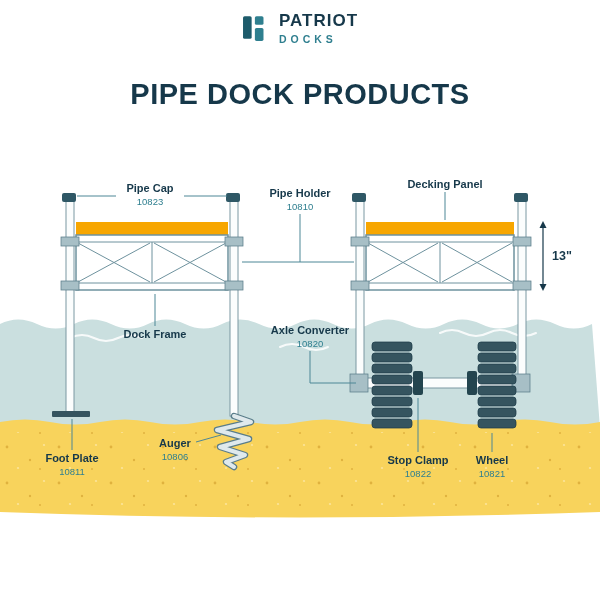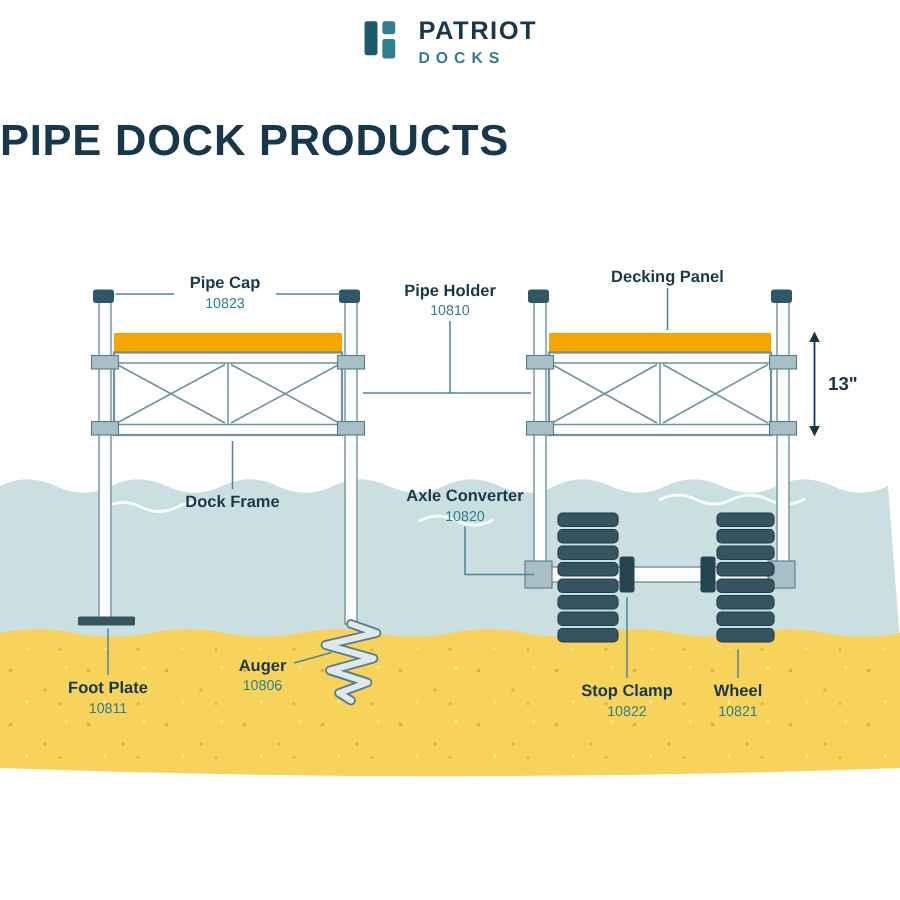--- a/index.html
+++ b/index.html
@@ -2,27 +2,27 @@
 <html><head>
 <meta charset="utf-8">
 <style>
   html,body{margin:0;padding:0;}
   body{
     width:600px;height:600px;background:#ffffff;position:relative;overflow:hidden;
     font-family:"Liberation Sans",sans-serif;
   }
   .logo{
     position:absolute;top:12px;left:50%;transform:translateX(-50%);
-    display:flex;gap:9px;
+    display:flex;align-items:center;gap:9px;
   }
   .logo-text{display:flex;flex-direction:column;line-height:1.05;}
   .brand-name{font-weight:800;font-size:17px;color:#16384a;letter-spacing:1px;}
   .brand-sub{font-weight:700;font-size:10.5px;color:#2f7f8f;letter-spacing:4px;margin-top:4px;}
   .page-title{
-    position:absolute;top:78px;left:0;width:600px;
+    position:absolute;top:78px;left:0;width:600px;text-align:center;
     font-weight:800;font-size:29px;color:#16384a;letter-spacing:0.5px;
   }
   .diagram{position:absolute;top:150px;left:0;}
   .lbl{font:700 11px "Liberation Sans",sans-serif;fill:#16384a;}
   .sku{font:400 9.5px "Liberation Sans",sans-serif;fill:#2f7f8f;}
   .dim{font:700 12.5px "Liberation Sans",sans-serif;fill:#16384a;}
   .leader{stroke:#4d8796;stroke-width:1;fill:none;}
   .pipe{fill:#fbfdfd;stroke:#7b98a2;stroke-width:1;}
   .cap{fill:#2f5866;}
   .deck{fill:#f7a600;}

